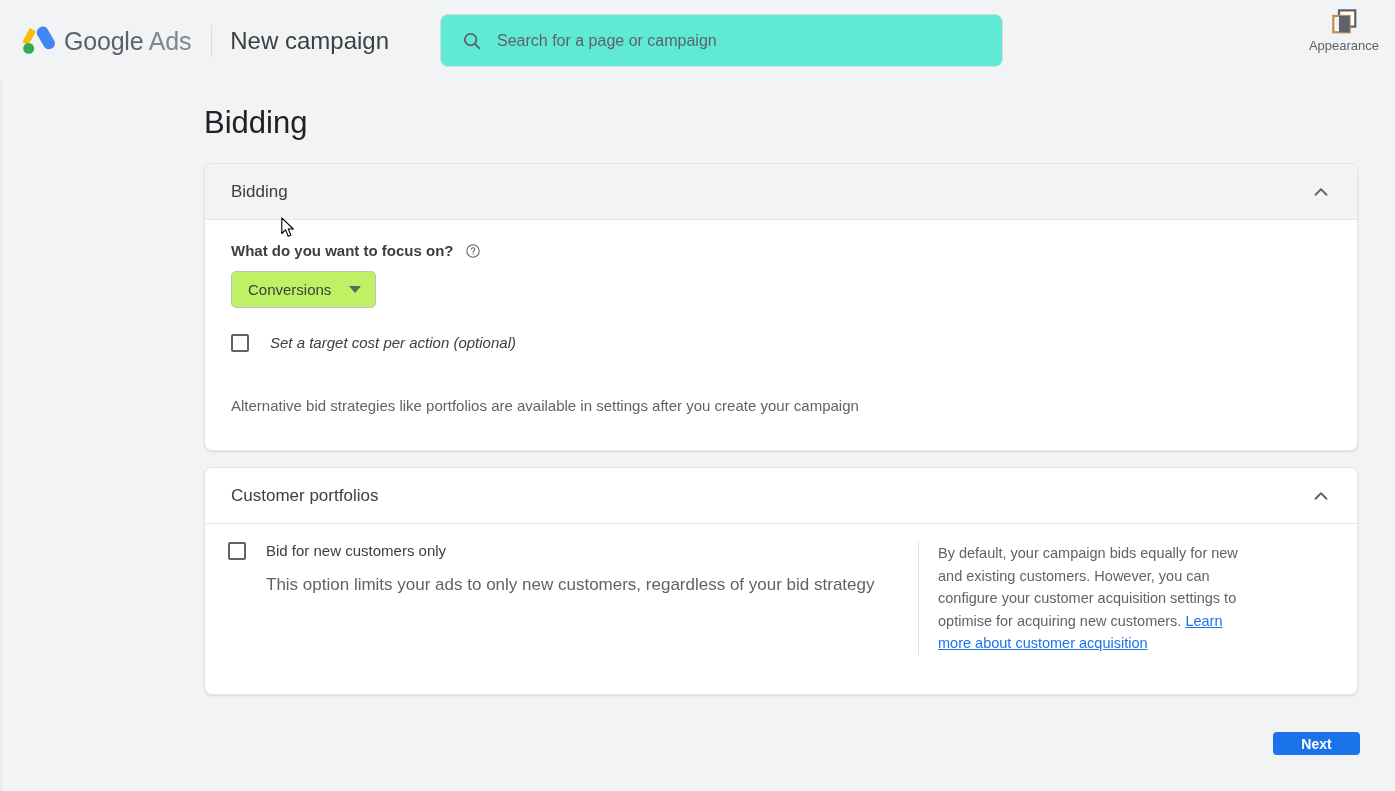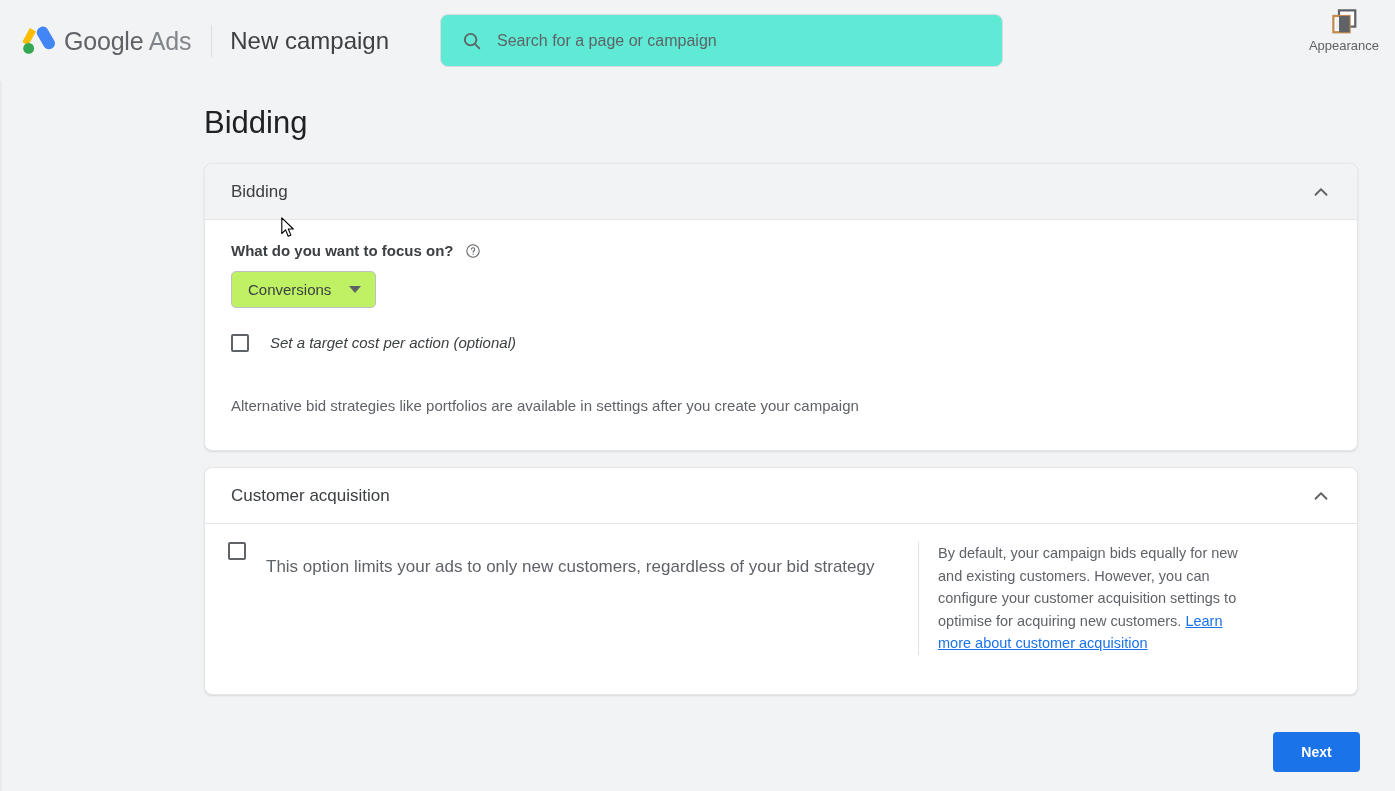--- a/index.html
+++ b/index.html
@@ -267,21 +267,21 @@
   .acq-right a {
     color: #1a73e8;
     text-decoration: underline;
   }
 
   .next-btn {
     position: absolute;
     left: 1273px;
     top: 651px;
     width: 87px;
-    height: 40px;
+    height: 23px;
     background: #1a73e8;
     color: #ffffff;
     border: none;
     border-radius: 4px;
     font-family: "Liberation Sans", sans-serif;
     font-size: 14px;
     font-weight: bold;
     cursor: pointer;
     padding: 0;
   }
@@ -382,33 +382,34 @@
         <span class="cbox"></span>
         <span class="cb-label">Set a target cost per action (optional)</span>
       </div>
 
       <div class="note">Alternative bid strategies like portfolios are available in settings after you create your campaign</div>
     </div>
   </div>
 
   <div class="card" id="card-acq">
     <div class="card-header white">
-      <span class="card-title">Customer acquisition</span>
+      <span class="card-title">Customer portfolios</span>
       <span class="chev">
         <svg viewBox="0 0 24 24" width="22" height="22" aria-hidden="true">
           <polyline points="6,15 12,9 18,15" fill="none" stroke="#5f6368" stroke-width="2" stroke-linecap="round" stroke-linejoin="round"></polyline>
         </svg>
       </span>
     </div>
 
     <div class="acq-grid">
       <div class="acq-left">
         <div class="acq-cb-row">
           <span class="cbox"></span>
           <span class="acq-cb-text">
+            <div class="acq-cb-title">Bid for new customers only</div>
             <div class="acq-cb-sub">This option limits your ads to only new customers, regardless of your bid strategy</div>
           </span>
         </div>
       </div>
 
       <div class="acq-right">
         <span>By default, your campaign bids equally for new and existing customers. However, you can configure your customer acquisition settings to optimise for acquiring new customers. </span><a href="#">Learn more about customer acquisition</a>
       </div>
     </div>
   </div>

